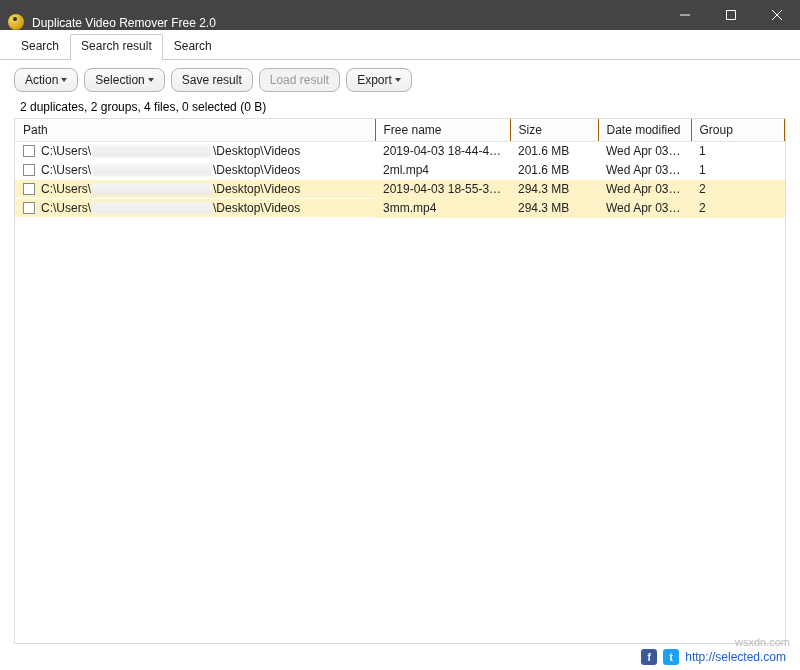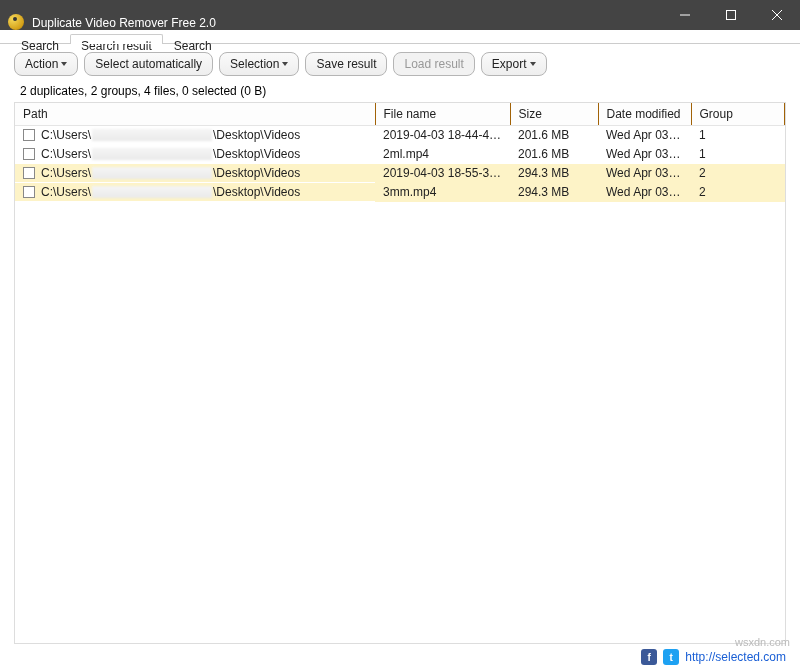--- a/index.html
+++ b/index.html
@@ -47,21 +47,21 @@
       display: flex; align-items: center; justify-content: center;
       color: #fff;
     }
     .winbtn svg { width: 10px; height: 10px; }
 
     .tabs {
       display: flex;
       padding: 4px 0 0 10px;
       border-bottom: 1px solid #ccc;
       background: #fff;
-      height: 14px;
+      height: 30px;
     }
     .tab {
       padding: 4px 10px 3px;
       border: 1px solid transparent;
       border-bottom: none;
       position: relative;
       cursor: default;
       color: #222;
       font-size: 12px;
     }
@@ -227,23 +227,20 @@
   <div class="tab active">Search result</div>
   <div class="tab">Search</div>
 </div>
 
 <div class="toolbar">
   <div class="btn">
     <span>Action</span>
     <span class="caret"></span>
   </div>
   <div class="btn">
-    <span>Select automatically</span>
-  </div>
-  <div class="btn">
     <span>Selection</span>
     <span class="caret"></span>
   </div>
   <div class="btn">
     <span>Save result</span>
   </div>
   <div class="btn disabled">
     <span>Load result</span>
   </div>
   <div class="btn">
@@ -259,21 +256,21 @@
     <colgroup>
       <col class="path">
         <col class="filename">
         <col class="size">
         <col class="date">
         <col class="group">
     </colgroup>
     <thead>
       <tr>
         <th>Path</th>
-        <th>File name</th>
+        <th>Free name</th>
         <th>Size</th>
         <th>Date modified</th>
         <th>Group</th>
       </tr>
     </thead>
     <tbody id="rows">
         <tr class="row">
           <td class="pathcell">
             <span class="cb"></span>
             <span class="blurpath">

